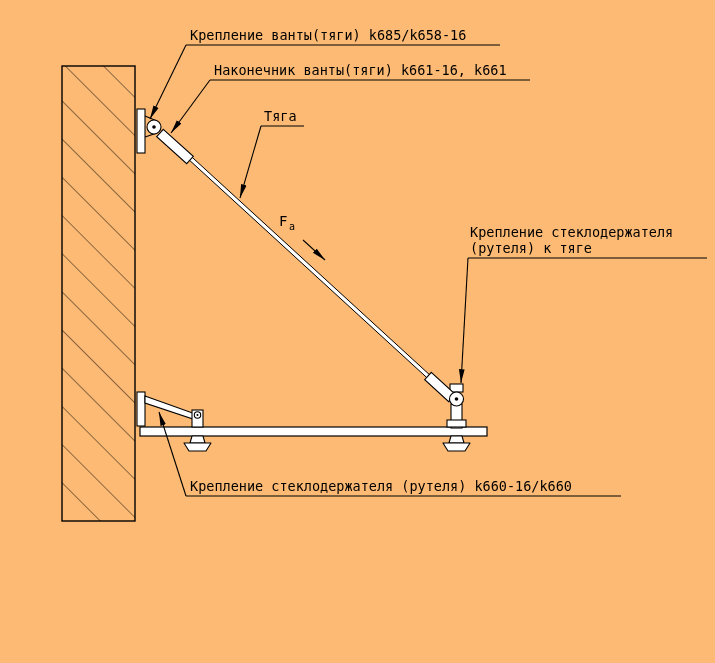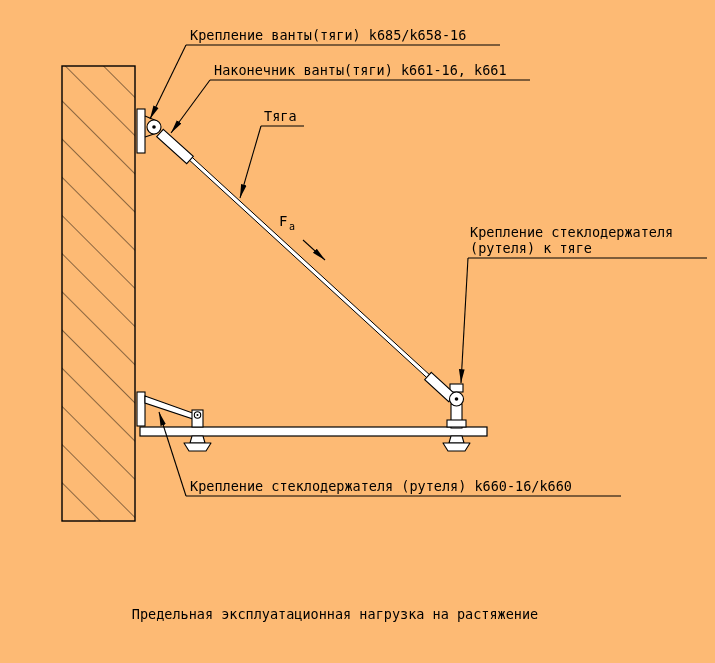--- a/index.html
+++ b/index.html
@@ -93,16 +93,15 @@
     <text x="214" y="75">Наконечник ванты(тяги) k661-16, k661</text>
     <text x="264" y="121">Тяга</text>
     <text x="279" y="226" style="font-size:14px">F</text>
     <text x="289" y="230" class="sub">a</text>
     <text x="470" y="237">Крепление стеклодержателя</text>
     <text x="470" y="253">(рутеля) к тяге</text>
     <text x="190" y="491">Крепление стеклодержателя (рутеля) k660-16/k660</text>
   </svg>
 
   <div class="caption">
-    <div>Предельная эксплуатационная нагрузка на растяжение</div>
   </div>
 
 </div>
 
 </body></html>

